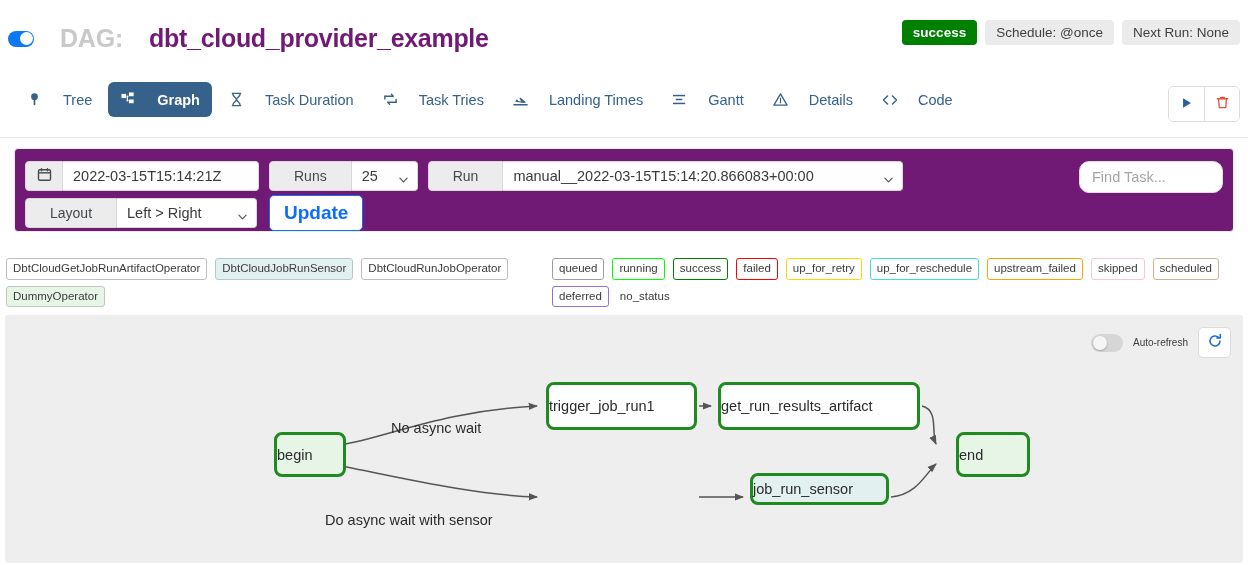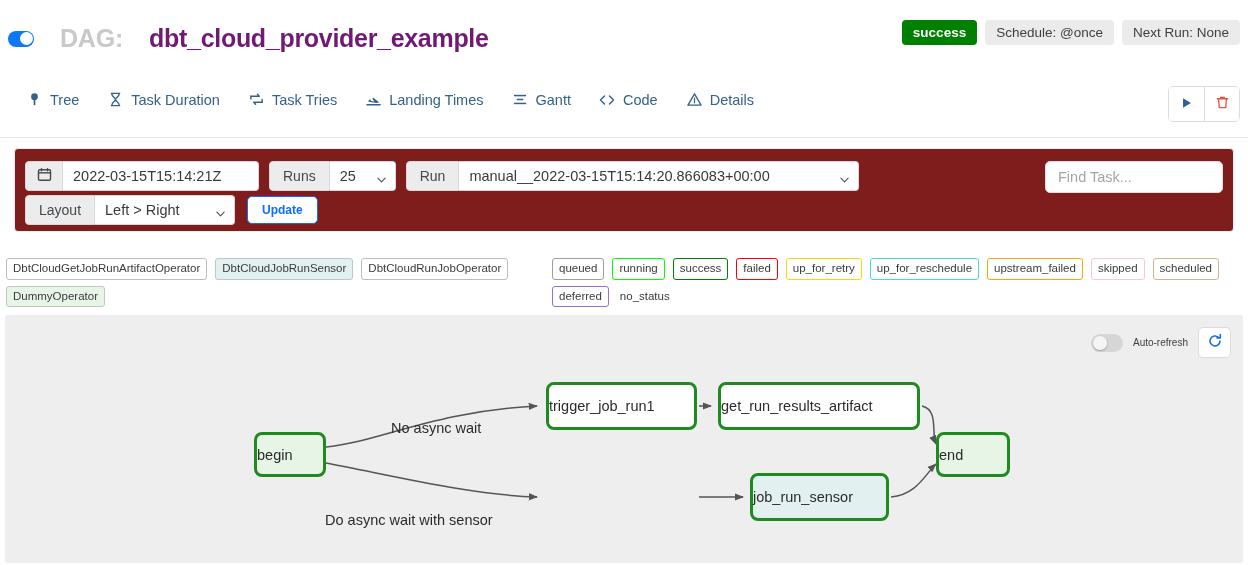--- a/index.html
+++ b/index.html
@@ -51,21 +51,21 @@
 
   
   .tabbar {
     position: absolute; left: 0; top: 82px; width: 1248px; height: 48px;
   }
   .tabs {
     position: absolute; left: 14px; top: 0;
     display: flex; align-items: center; gap: 4px;
   }
   .tab {
-    display: flex; align-items: center; gap: 7px;
+    display: flex; align-items: center; gap: 20px;
     padding: 9px 12px; border-radius: 6px;
     font-size: 14.5px; color: #36618a; cursor: pointer; white-space: nowrap;
   }
   .tab.active { background: #36618a; color: #ffffff; font-weight: 700; }
   .tab .ic { display: inline-flex; width: 17px; height: 17px; align-items: center; justify-content: center; }
   .tab .ic svg { display: block; }
 
   .tab-actions {
     position: absolute; right: 8px; top: 4px;
     display: flex; border: 1px solid #dcdcdc; border-radius: 5px; overflow: hidden;
@@ -76,30 +76,30 @@
     display: flex; align-items: center; justify-content: center; padding: 0;
   }
   .tab-actions button + button { border-left: 1px solid #dcdcdc; }
   .divider {
     position: absolute; left: 0; top: 137px; width: 1248px; height: 1px; background: #e8e8e8;
   }
 
   
   .filter-card {
     position: absolute; left: 14px; top: 148px; width: 1220px; height: 84px;
-    background: #7f1d1d; border: 1px solid #ededed; border-radius: 4px;
+    background: #701a75; border: 1px solid #ededed; border-radius: 4px;
   }
   .filter-row { position: absolute; display: flex; align-items: center; }
   .row1 { left: 10px; top: 12px; }
   .row2 { left: 10px; top: 46px; }
 
   .grp { display: flex; align-items: stretch; }
   .addon {
     background: #ececec; border: 1px solid #d8d8d8; color: #44494d;
-    font-size: 14px; padding: 6px 13px; display: flex; align-items: center;
+    font-size: 14px; padding: 6px 24px; display: flex; align-items: center;
     white-space: nowrap;
     text-align: center;
   }
   .addon.left  { border-radius: 4px 0 0 4px; }
   .fld {
     background: #fff; border: 1px solid #d8d8d8; border-left: 0;
     font-size: 14.5px; color: #3a3a3a; padding: 6px 10px;
     display: flex; align-items: center; white-space: nowrap;
     font-family: "Liberation Sans", sans-serif;
   }
@@ -107,27 +107,27 @@
   .sel {
     position: relative; padding-right: 28px;
   }
   .sel .caret {
     position: absolute; right: 9px; top: 50%; transform: translateY(-50%);
     width: 9px; height: 9px;
   }
   .gap { width: 10px; }
   .btn-update {
     margin-left: 12px; background: #fff; border: 1px solid #0d6efd;
-    color: #0d6efd; font-size: 12px; font-weight: 700;
+    color: #0d6efd; font-size: 19px; font-weight: 700;
     padding: 6px 14px; border-radius: 5px; cursor: pointer;
     font-family: "Liberation Sans", sans-serif;
   }
   .find-task {
     position: absolute; right: 10px; top: 12px;
-    width: 178px; background: #fff; border: 1px solid #dedede; border-radius: 5px;
+    width: 144px; background: #fff; border: 1px solid #dedede; border-radius: 10px;
     font-size: 14.5px; color: #a5a5a5; padding: 7px 12px; margin-left: 16px;
   }
   .cal-icon-btn {
     background: #ececec; border: 1px solid #d8d8d8; border-radius: 4px 0 0 4px;
     width: 38px; display: flex; align-items: center; justify-content: center; cursor: pointer;
   }
 
   
   .legend-wrap { position: absolute; left: 6px; top: 258px; width: 1236px; }
   .legend-op { position: absolute; left: 0; top: 0; width: 540px; }
@@ -165,21 +165,21 @@
     border-radius: 5px; display: flex; align-items: center; justify-content: center;
     cursor: pointer;
   }
 
   .node {
     position: absolute; border: 3px solid #1f8a1f; border-radius: 8px;
     background: #ffffff; display: flex; align-items: center; justify-content: flex-start;
     font-size: 14.5px; color: #2b2b2b; white-space: nowrap;
     font-family: "Liberation Sans", sans-serif;
   }
-  .node.dummy  { background: #e7f5e7; }
+  .node.dummy  { background: #e7f5e7; margin-left: 20px; }
   .node.sensor { background: #e3f0f0; }
 
   .edge-label {
     position: absolute; font-size: 14.5px; color: #2b2b2b; white-space: nowrap;
   }
   svg.edges { position: absolute; left: 0; top: 0; width: 1238px; height: 248px; }
 </style>
 </head>
 <body>
 
@@ -204,20 +204,33 @@
       <div class="tab">
         <span class="ic">
           <svg viewBox="0 0 16 16" width="15" height="15">
               <circle cx="8" cy="5" r="3.6" fill="#36618a"></circle>
               <rect x="7.1" y="8" width="1.8" height="6" fill="#36618a"></rect>
             </svg>
         </span>
         <span>Tree</span>
       </div>
 
+      <div class="tab active">
+        <span class="ic">
+          <svg viewBox="0 0 16 16" width="15" height="15">
+            <rect x="0.5" y="2" width="5" height="4.5" fill="#fff"></rect>
+              <rect x="8.5" y="0.5" width="5" height="4" fill="#fff"></rect>
+            <rect x="8.5" y="8" width="5" height="4" fill="#fff"></rect>
+              <rect x="6" y="4" width="2" height="1.2" fill="#fff"></rect>
+            <rect x="6" y="8.5" width="2" height="1.2" fill="#fff"></rect>
+              <rect x="6.2" y="4" width="1.2" height="6" fill="#fff"></rect>
+          </svg>
+        </span>
+        <span>Graph</span>
+      </div>
 
 
       <div class="tab">
         <span class="ic">
           <svg viewBox="0 0 16 16" width="15" height="15">
               <path d="M3 1.5h10M3 14.5h10M4 1.5c0 4 4 4.5 4 6.5s-4 2.5-4 6.5M12 1.5c0 4-4 4.5-4 6.5s4 2.5 4 6.5" fill="none" stroke="#36618a" stroke-width="1.5"></path>
             </svg>
         </span>
         <span>Task Duration</span>
       </div>
@@ -248,35 +261,35 @@
               <rect x="1" y="3" width="13" height="1.6" fill="#36618a"></rect>
               <rect x="4" y="7.2" width="7" height="1.6" fill="#36618a"></rect>
               <rect x="1" y="11.4" width="13" height="1.6" fill="#36618a"></rect>
             </svg>
         </span>
         <span>Gantt</span>
       </div>
 
       <div class="tab">
         <span class="ic">
+          <svg viewBox="0 0 16 16" width="15" height="15">
+              <path d="M8 2L15 14H1z" fill="none" stroke="#36618a" stroke-width="1.4" stroke-linejoin="round"></path>
+              <path d="M8 6v6" stroke="#36618a" stroke-width="1.3"></path>
+            </svg>
+        </span>
+        <span>Details</span>
+      </div>
+
+      <div class="tab">
+        <span class="ic">
           <svg viewBox="0 0 16 16" width="16" height="16">
               <path d="M5.5 4L1.5 8l4 4M10.5 4l4 4-4 4" fill="none" stroke="#36618a" stroke-width="1.5" stroke-linecap="round" stroke-linejoin="round"></path>
             </svg>
         </span>
         <span>Code</span>
-      </div>
-
-      <div class="tab">
-        <span class="ic">
-          <svg viewBox="0 0 16 16" width="15" height="15">
-              <path d="M8 2L15 14H1z" fill="none" stroke="#36618a" stroke-width="1.4" stroke-linejoin="round"></path>
-              <path d="M8 6v6" stroke="#36618a" stroke-width="1.3"></path>
-            </svg>
-        </span>
-        <span>Details</span>
       </div>
     </div>
 
     <div class="tab-actions">
       <button>
         <span>
           <svg viewBox="0 0 16 16" width="14" height="14">
               <path d="M3.5 2.5l9 5.5-9 5.5z" fill="#2c5f96"></path>
             </svg>
         </span>
@@ -415,21 +428,21 @@
 
     <div class="node dummy" style="left:249px; top:117px; width:72px;  height:45px;">
         <span>begin</span>
       </div>
     <div class="node" style="left:541px; top:67px;  width:151px; height:48px;">
         <span>trigger_job_run1</span>
       </div>
     <div class="node" style="left:713px; top:67px;  width:202px; height:48px;">
         <span>get_run_results_artifact</span>
       </div>
-    <div class="node sensor" style="left:745px; top:158px; width:139px; height:48px;">
+    <div class="node sensor" style="left:745px; top:158px; width:139px; height:32px;">
         <span>job_run_sensor</span>
       </div>
     <div class="node dummy" style="left:931px; top:117px; width:74px;  height:45px;">
         <span>end</span>
       </div>
 
     <div class="edge-label" style="left:386px; top:105px;">No async wait</div>
     <div class="edge-label" style="left:320px; top:197px;">Do async wait with sensor</div>
   </div>
 

